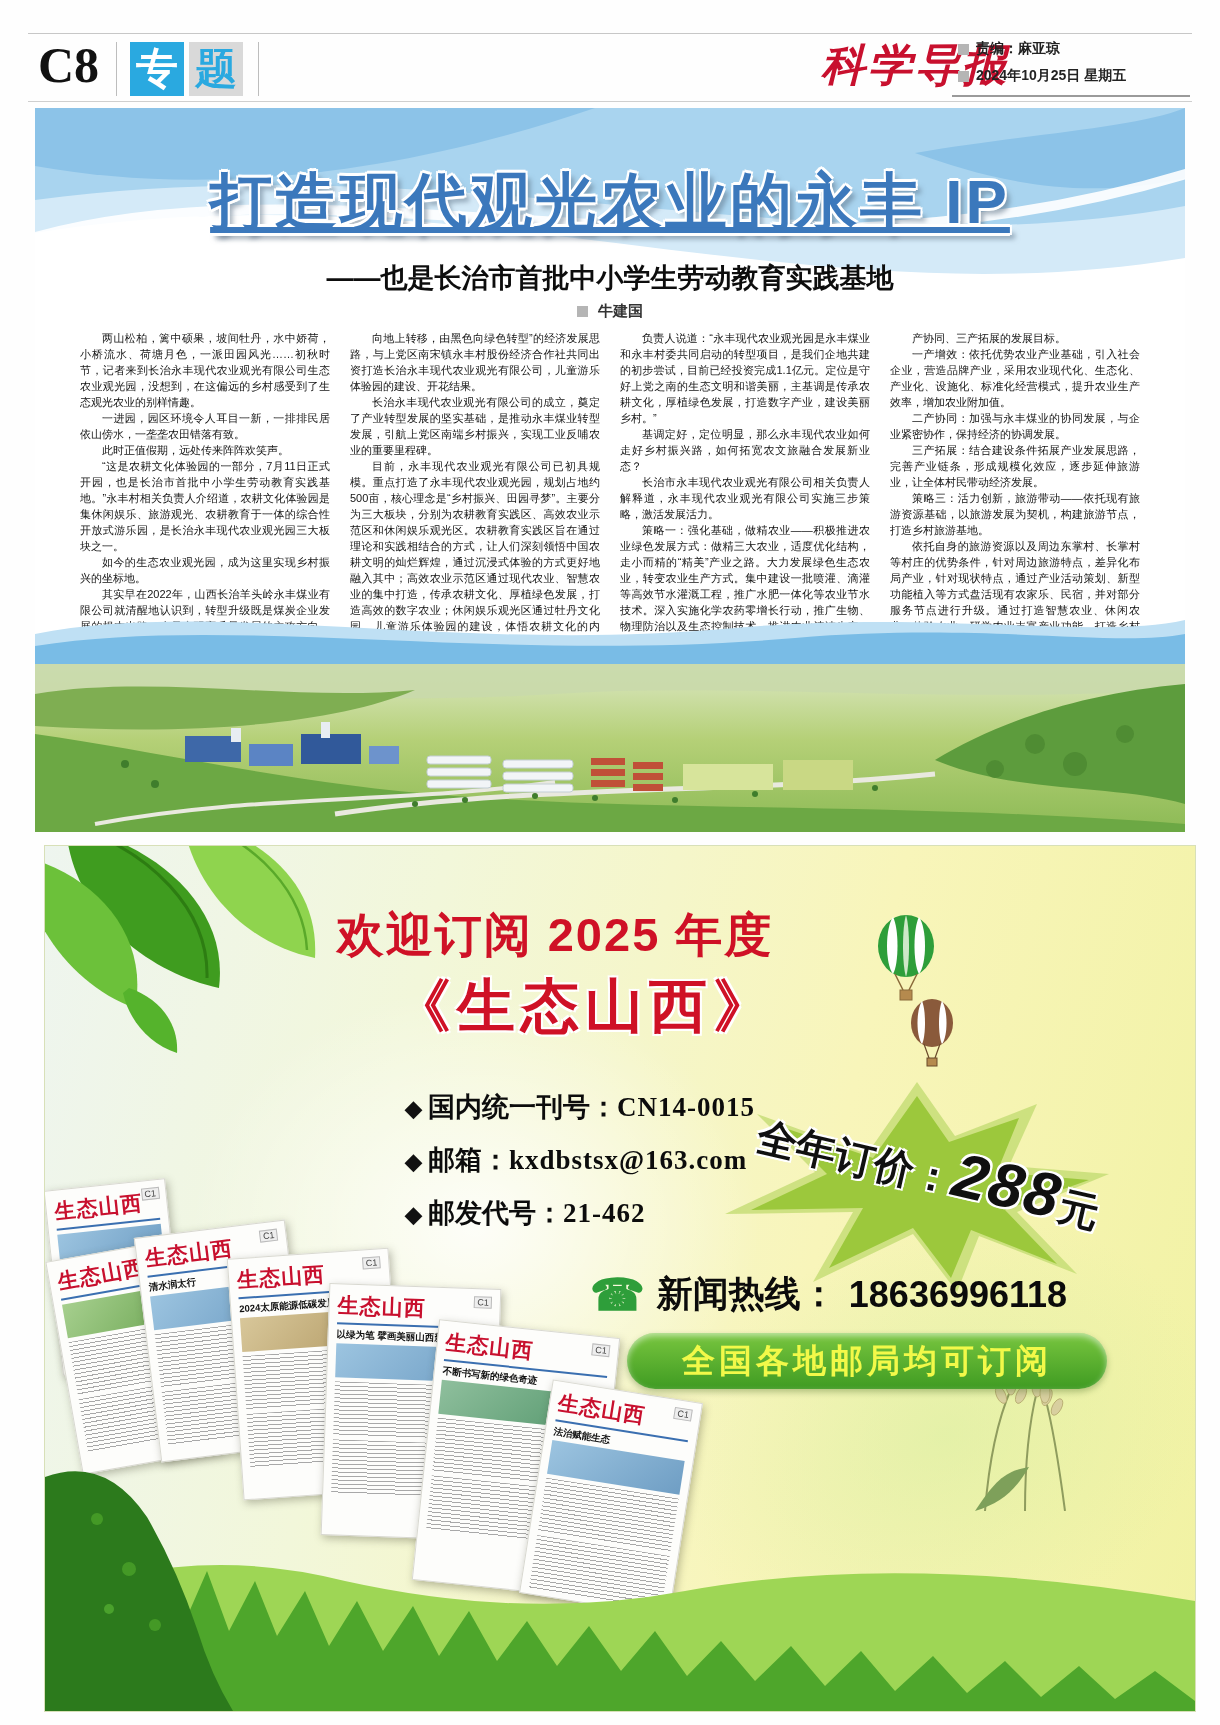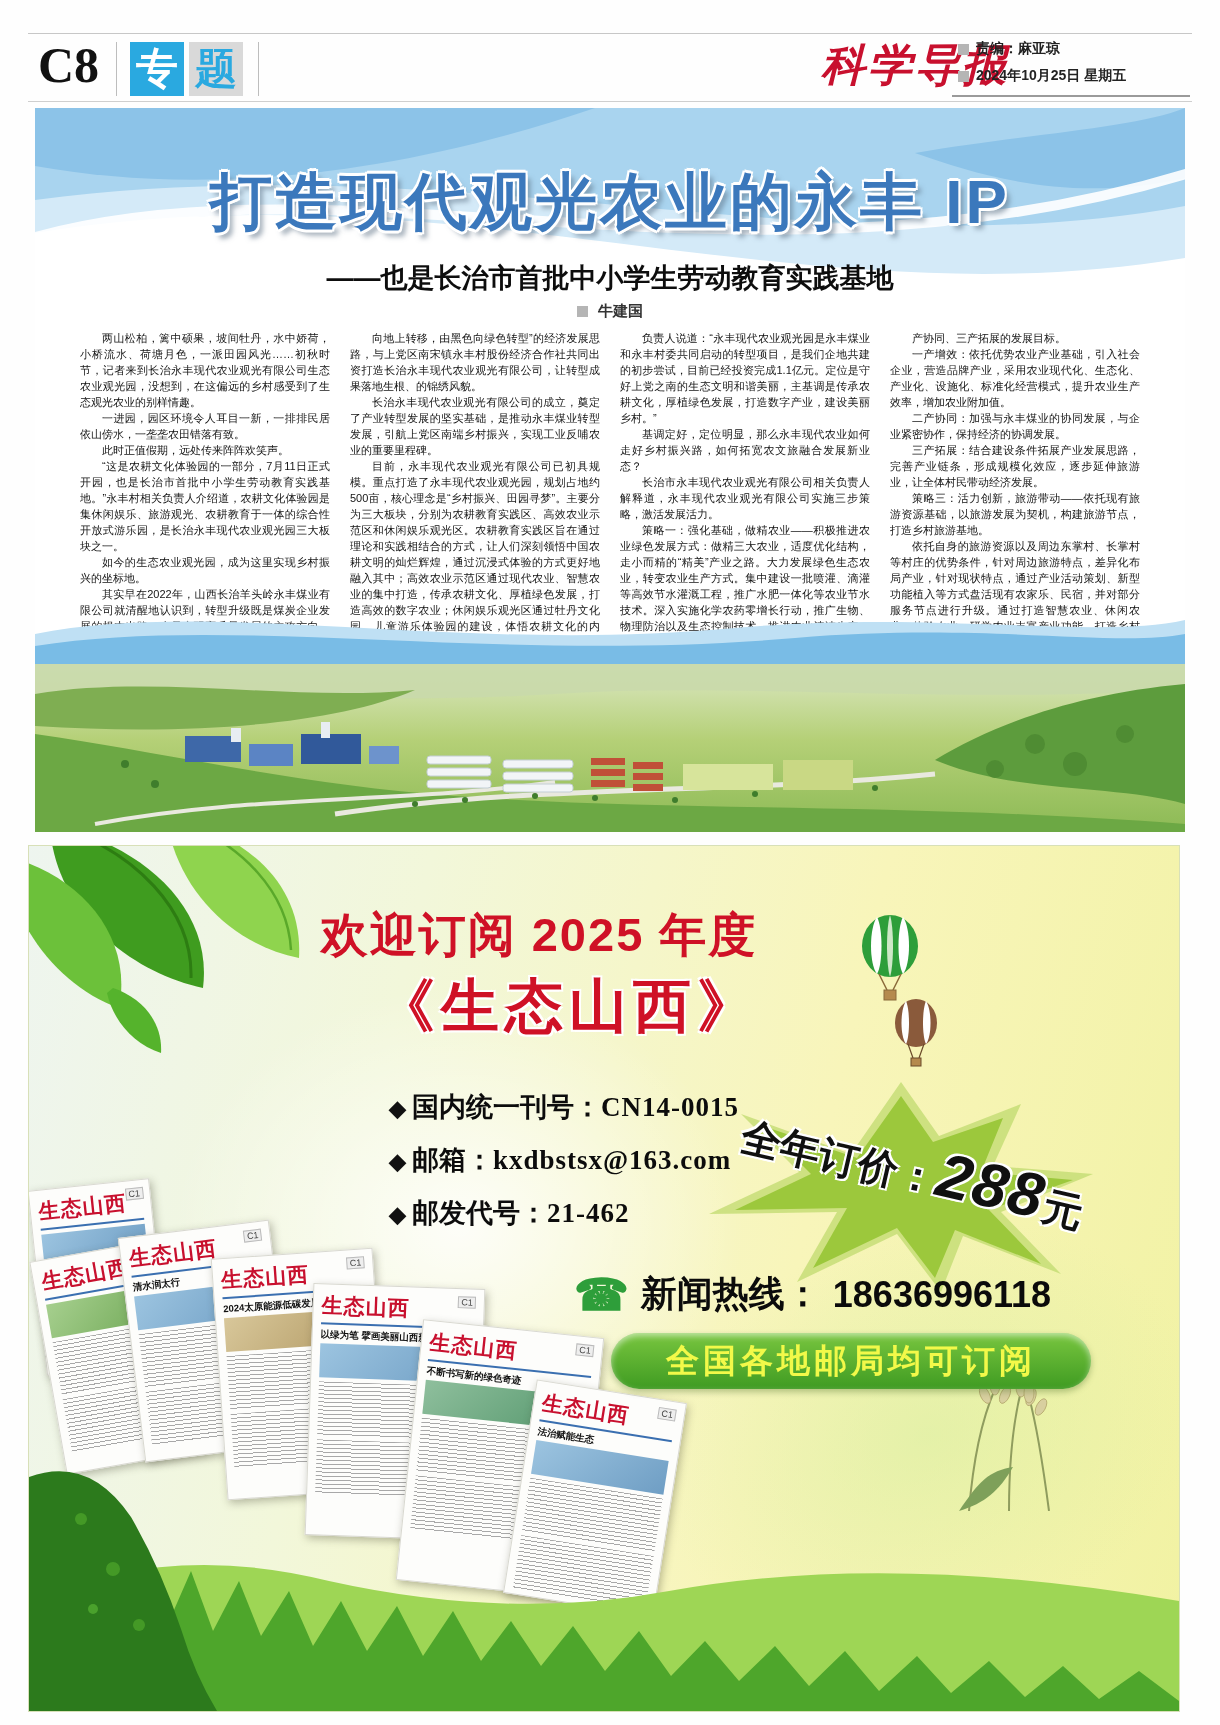--- a/index.html
+++ b/index.html
@@ -26,32 +26,32 @@
   .meta .row{display:flex;align-items:center;gap:7px;margin-bottom:9px;font-weight:bold;}
   .sq{width:11px;height:11px;background:#b5b5b5;display:inline-block;}
   .meta-rule{left:952px;width:238px;top:95px;height:2px;background:#9a9a9a;}
 
   
   .article{left:35px;top:108px;width:1150px;height:724px;background:#ffffff;overflow:hidden;}
   .art-waves{left:0;top:0;width:1150px;height:240px;}
   .art-title{left:0;top:52px;width:100%;text-align:center;font-size:62px;font-weight:900;
              color:#3b78bc;letter-spacing:3px;
              text-shadow:-2px -2px 0 #fff,2px -2px 0 #fff,-2px 2px 0 #fff,2px 2px 0 #fff,
-                         0 -3px 0 #fff,0 3px 0 #fff,5px 6px 5px rgba(90,110,130,.55);}
+                         0 -3px 0 #fff,0 3px 0 #fff,5px 6px 5px rgba(90,110,130,.55);text-decoration:underline;}
   .art-subtitle{left:0;top:152px;width:100%;text-align:center;font-size:27px;font-weight:bold;color:#0d0d0d;}
   .art-author{left:0;top:194px;width:100%;text-align:center;font-size:15px;color:#333;font-weight:bold;}
   .art-author .sq{vertical-align:-1px;margin-right:6px;}
   .cols{left:45px;top:222px;width:1060px;height:340px;display:flex;gap:20px;}
   .col{flex:1;overflow:hidden;font-size:11px;line-height:16px;text-align:justify;color:#141414;}
   .col p{margin:0;text-indent:2em;}
   .wave-strip{left:0;top:498px;width:1150px;height:62px;}
   .photo{left:0;top:556px;width:1150px;height:168px;}
 
   
-  .ad{left:28px;top:845px;width:1150px;height:865px;overflow:hidden;border:1px solid #d8e0b8;
+  .ad{left:44px;top:845px;width:1150px;height:865px;overflow:hidden;border:1px solid #d8e0b8;
       background:linear-gradient(103deg,#eef5ef 0%,#f2f7da 30%,#f8f5ba 64%,#f1f2a2 100%);}
   .ad-glow{left:120px;top:120px;width:620px;height:520px;border-radius:50%;
            background:radial-gradient(ellipse at center,rgba(255,255,255,.85),rgba(255,255,255,0) 65%);}
   .ad-glow2{left:620px;top:380px;width:560px;height:420px;border-radius:50%;transform:rotate(-18deg);
            background:radial-gradient(ellipse at center,rgba(214,238,160,.55),rgba(214,238,160,0) 70%);}
   .leaves{left:-6px;top:-8px;width:300px;height:240px;}
   .ad-title1{left:0;top:58px;width:1020px;text-align:center;color:#cf1126;font-weight:900;font-size:47px;letter-spacing:2px;}
   .ad-title2{left:0;top:122px;width:1080px;text-align:center;color:#cf1126;font-weight:900;font-size:58px;letter-spacing:6px;
              text-shadow:-2px -2px 0 #fff,2px -2px 0 #fff,-2px 2px 0 #fff,2px 2px 0 #fff;}
   .info{left:360px;top:243px;display:flex;flex-direction:column;gap:17px;z-index:6;}
@@ -144,21 +144,21 @@
 
       <p class="para">两山松柏，篱中硕果，坡间牡丹，水中娇荷，小桥流水、荷塘月色，一派田园风光……初秋时节，记者来到长治永丰现代农业观光有限公司生态农业观光园，没想到，在这偏远的乡村感受到了生态观光农业的别样情趣。</p>
           <p class="para">一进园，园区环境令人耳目一新，一排排民居依山傍水，一垄垄农田错落有致。</p>
           <p class="para">此时正值假期，远处传来阵阵欢笑声。</p>
           <p class="para">“这是农耕文化体验园的一部分，7月11日正式开园，也是长治市首批中小学生劳动教育实践基地。”永丰村相关负责人介绍道，农耕文化体验园是集休闲娱乐、旅游观光、农耕教育于一体的综合性开放式游乐园，是长治永丰现代农业观光园三大板块之一。</p>
           <p class="para">如今的生态农业观光园，成为这里实现乡村振兴的坐标地。</p>
           <p class="para">其实早在2022年，山西长治羊头岭永丰煤业有限公司就清醒地认识到，转型升级既是煤炭企业发展的根本出路，也是实现高质量发展的主攻方向。他们围绕“从地下</p>
         </div>
       <div class="col">
 
-      <p class="para">向地上转移，由黑色向绿色转型”的经济发展思路，与上党区南宋镇永丰村股份经济合作社共同出资打造长治永丰现代农业观光有限公司，让转型成果落地生根、的锦绣风貌。</p>
+      <p class="para">向地上转移，由黑色向绿色转型”的经济发展思路，与上党区南宋镇永丰村股份经济合作社共同出资打造长治永丰现代农业观光有限公司，儿童游乐体验园的建设、开花结果。</p>
           <p class="para">长治永丰现代农业观光有限公司的成立，奠定了产业转型发展的坚实基础，是推动永丰煤业转型发展，引航上党区南端乡村振兴，实现工业反哺农业的重要里程碑。</p>
           <p class="para">目前，永丰现代农业观光有限公司已初具规模。重点打造了永丰现代农业观光园，规划占地约500亩，核心理念是“乡村振兴、田园寻梦”。主要分为三大板块，分别为农耕教育实践区、高效农业示范区和休闲娱乐观光区。农耕教育实践区旨在通过理论和实践相结合的方式，让人们深刻领悟中国农耕文明的灿烂辉煌，通过沉浸式体验的方式更好地融入其中；高效农业示范区通过现代农业、智慧农业的集中打造，传承农耕文化、厚植绿色发展，打造高效的数字农业；休闲娱乐观光区通过牡丹文化园、儿童游乐体验园的建设，体悟农耕文化的内涵，真正实现田园寻梦的目标。最终将永丰现代农业观光园打造成为“绿色、环保、健康、无害”的农耕文化园、生态休闲地，唱响“传承农耕文化、厚植绿色发展、打造数字产业、建设美丽乡村——和美永丰欢迎您”的主旋律，展示出“两山一水十八景”的景观格局，形成“绿色植物、蓝色水体、彩色花卉”的锦绣风貌，集休闲、娱乐、旅游观光、农耕教育于一体的综合性开放式游乐园。</p>
         </div>
       <div class="col">
 
       <p class="para">负责人说道：“永丰现代农业观光园是永丰煤业和永丰村委共同启动的转型项目，是我们企地共建的初步尝试，目前已经投资完成1.1亿元。定位是守好上党之南的生态文明和谐美丽，主基调是传承农耕文化，厚植绿色发展，打造数字产业，建设美丽乡村。”</p>
           <p class="para">基调定好，定位明显，那么永丰现代农业如何走好乡村振兴路，如何拓宽农文旅融合发展新业态？</p>
           <p class="para">长治市永丰现代农业观光有限公司相关负责人解释道，永丰现代农业观光有限公司实施三步策略，激活发展活力。</p>
           <p class="para">策略一：强化基础，做精农业——积极推进农业绿色发展方式：做精三大农业，适度优化结构，走小而精的“精美”产业之路。大力发展绿色生态农业，转变农业生产方式。集中建设一批喷灌、滴灌等高效节水灌溉工程，推广水肥一体化等农业节水技术。深入实施化学农药零增长行动，推广生物、物理防治以及生态控制技术，推进农业清洁生产。强化农业资源节约利用，推进节水农业发展。完善农业节水工程措施，优先推进粮食主产区、生态环境脆弱地区节水灌溉发展，提高田间灌溉水利用率。切实保护耕地资源，坚持耕地占补平衡数量与质量并重，降低耕地开发利用强度。</p>
         </div>

